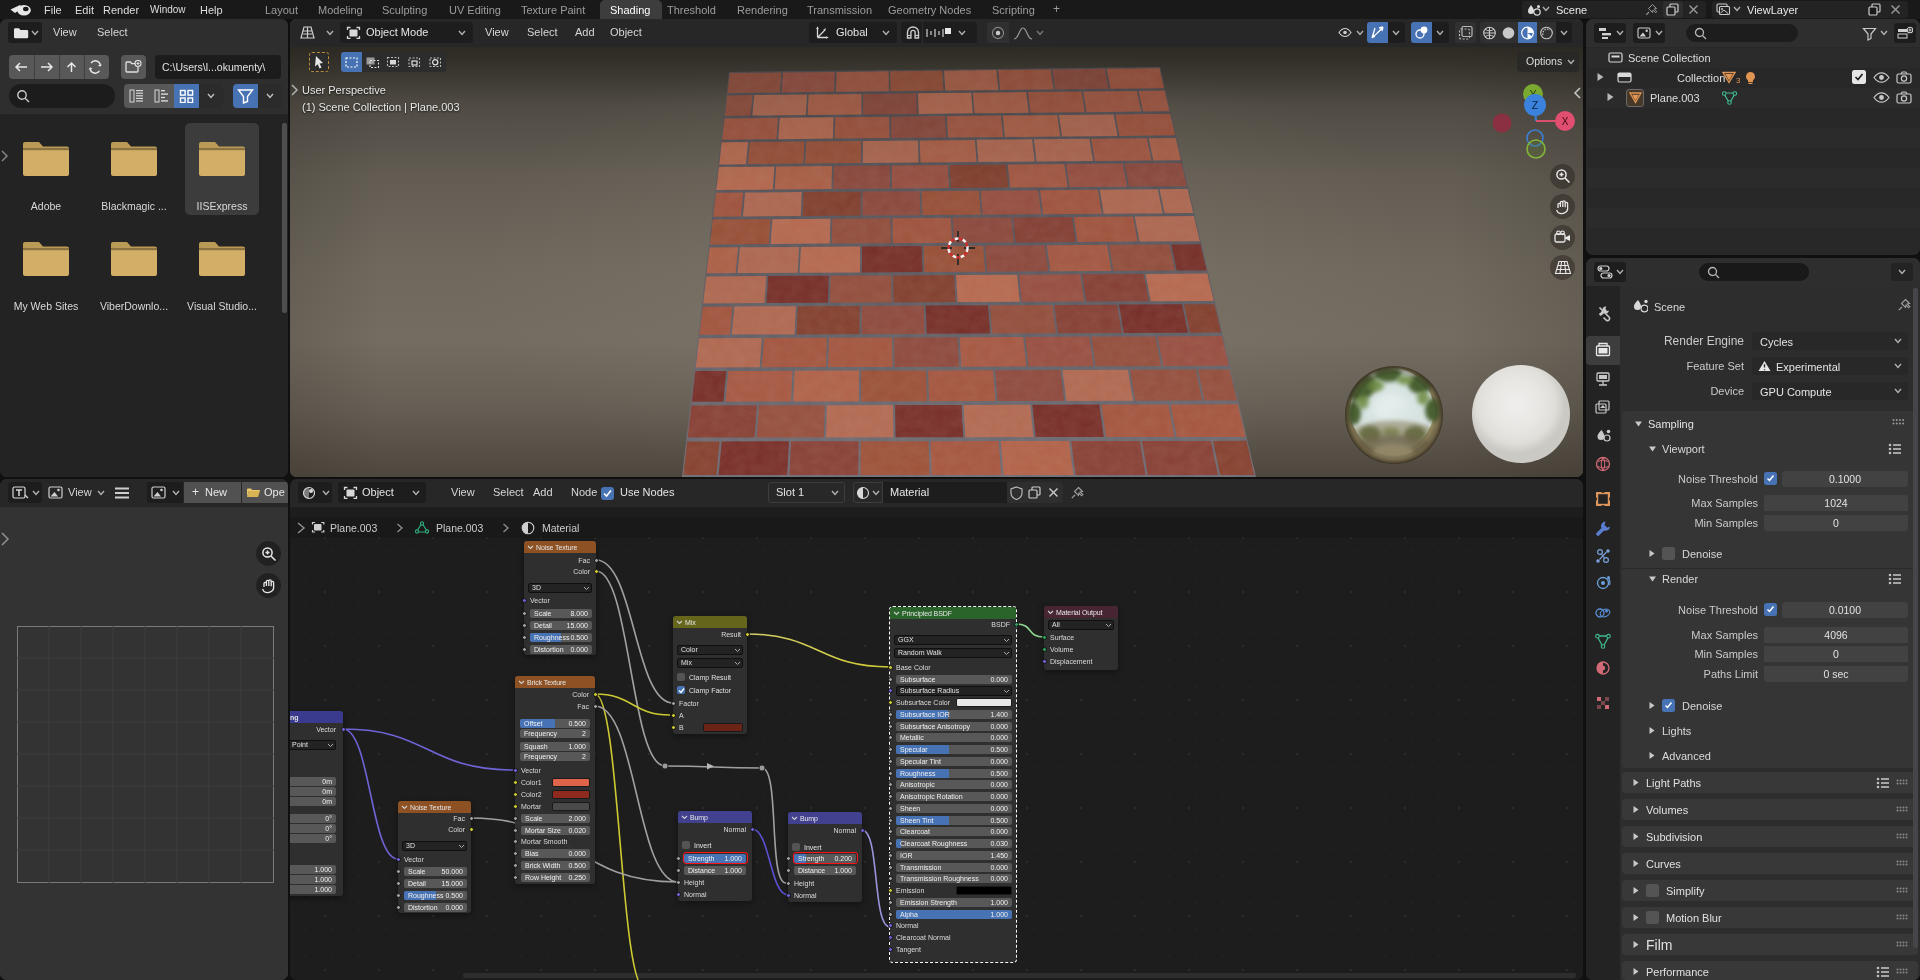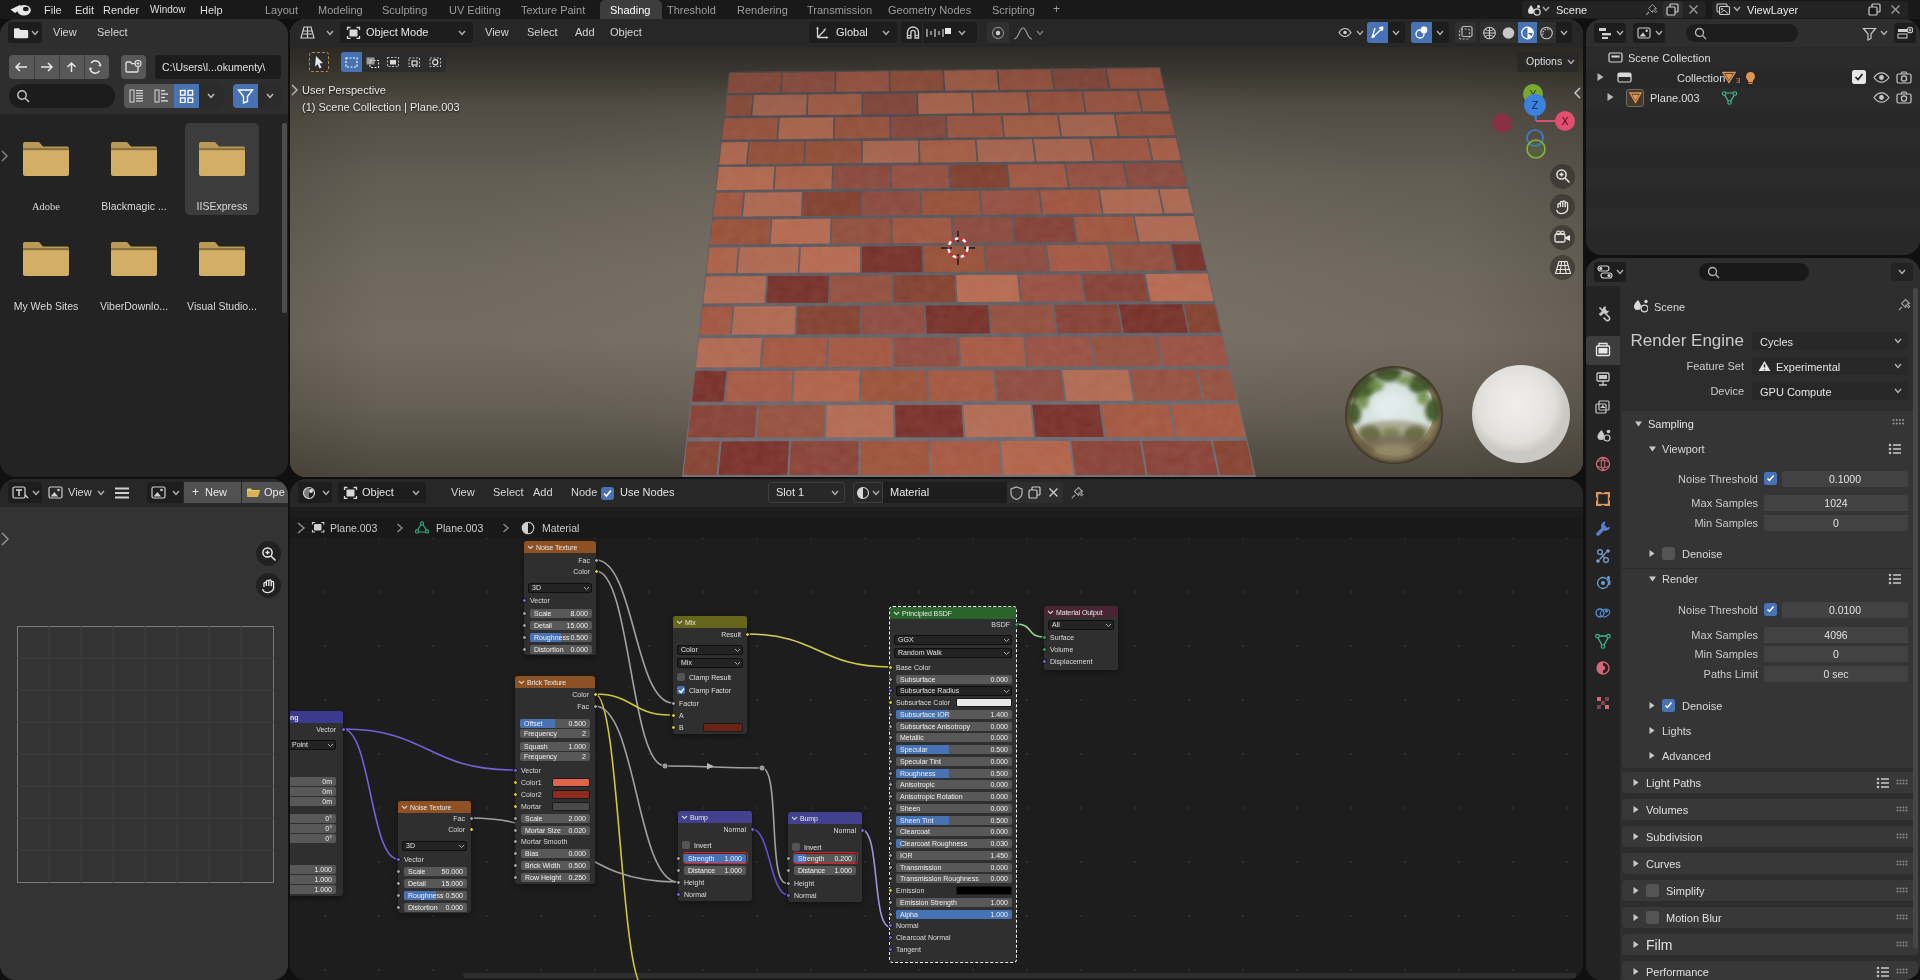--- a/index.html
+++ b/index.html
@@ -1,15 +1,15 @@
 <!DOCTYPE html>
 <html><head><meta charset="utf-8"><style>
 *{margin:0;padding:0;box-sizing:border-box;font-family:"Liberation Sans",sans-serif;-webkit-font-smoothing:antialiased;}
 body{width:1920px;height:980px;position:relative;background:#101010;overflow:hidden;}
-.area{position:absolute;border-radius:16px;overflow:hidden;}
+.area{position:absolute;border-radius:7px;overflow:hidden;}
 </style></head><body>
 <div class="" style="position:absolute;left:0px;top:0px;width:1920px;height:19px;background:#191919;"></div>
 <svg style="position:absolute;left:8px;top:2px;" width="26" height="15" viewBox="0 0 26 15">
     <g fill="#e8e8e8">
       <ellipse cx="16" cy="8.2" rx="6.8" ry="5.2"></ellipse>
       <ellipse cx="17.8" cy="7" rx="2.8" ry="2.2" fill="#191919"></ellipse>
       <path d="M2.5 7.5 L12 3 L14.5 5.8 L7 11 Z"></path>
     </g>
   </svg>
 <div style="position:absolute;left:44px;top:3px;font-size:11px;line-height:14px;color:#dedede;white-space:nowrap;">File</div>
@@ -152,21 +152,21 @@
     <div class="" style="position:absolute;left:0px;top:95px;width:288px;height:363px;background:#232323;"></div>
     <svg style="position:absolute;left:0px;top:130px;" width="9" height="14" viewBox="0 0 9 14">
       <path d="M2 2 L7 7 L2 12" stroke="#8a8a8a" stroke-width="1.4" fill="none"></path>
     </svg>
     <div class="" style="position:absolute;left:185px;top:104px;width:74px;height:92px;background:#3c3c3c;border-radius:5px;"></div>
     <svg style="position:absolute;left:22px;top:121px;" width="48" height="38" viewBox="0 0 48 38">
       <path d="M1 8 V4 a2 2 0 0 1 2 -2 H17 l4 4.5 H45 a2 2 0 0 1 2 2.5" fill="#b99a56"></path>
       <path d="M1 8 h46 v26 a2 2 0 0 1 -2 2 H3 a2 2 0 0 1 -2 -2 Z" fill="#d2ae66"></path>
       <rect x="1" y="8" width="46" height="2.2" fill="#8a7340"></rect>
     </svg>
-    <div style="position:absolute;left:46px;top:181px;font-size:10.5px;line-height:13.5px;color:#d9d9d9;white-space:nowrap;transform:translateX(-50%);text-align:center;font-family:Liberation Serif, serif;">Adobe</div>
+    <div style="position:absolute;left:46px;top:181px;font-size:10.5px;line-height:13.5px;color:#d9d9d9;white-space:nowrap;transform:translateX(-50%);text-align:center;">Adobe</div>
     <svg style="position:absolute;left:110px;top:121px;" width="48" height="38" viewBox="0 0 48 38">
       <path d="M1 8 V4 a2 2 0 0 1 2 -2 H17 l4 4.5 H45 a2 2 0 0 1 2 2.5" fill="#b99a56"></path>
       <path d="M1 8 h46 v26 a2 2 0 0 1 -2 2 H3 a2 2 0 0 1 -2 -2 Z" fill="#d2ae66"></path>
       <rect x="1" y="8" width="46" height="2.2" fill="#8a7340"></rect>
     </svg>
     <div style="position:absolute;left:134px;top:181px;font-size:10.5px;line-height:13.5px;color:#d9d9d9;white-space:nowrap;transform:translateX(-50%);text-align:center;">Blackmagic ...</div>
     <svg style="position:absolute;left:198px;top:121px;" width="48" height="38" viewBox="0 0 48 38">
       <path d="M1 8 V4 a2 2 0 0 1 2 -2 H17 l4 4.5 H45 a2 2 0 0 1 2 2.5" fill="#b99a56"></path>
       <path d="M1 8 h46 v26 a2 2 0 0 1 -2 2 H3 a2 2 0 0 1 -2 -2 Z" fill="#d2ae66"></path>
       <rect x="1" y="8" width="46" height="2.2" fill="#8a7340"></rect>
@@ -1399,21 +1399,21 @@
     <svg style="position:absolute;left:46px;top:40px;" width="16" height="15" viewBox="0 0 16 15">
       <path d="M5 2 C7 5 8 6.5 8 8.5 a3.5 3.5 0 1 1 -7 0 C1 6.5 2 5 5 2 Z" fill="#d8d8d8" transform="translate(1,0)"></path>
       <circle cx="12.5" cy="10.5" r="3.4" fill="none" stroke="#d8d8d8" stroke-width="1.2"></circle>
       <circle cx="14" cy="3.5" r="1.7" fill="#d8d8d8"></circle>
     </svg>
     <div style="position:absolute;left:68px;top:42px;font-size:11px;line-height:14px;color:#dadada;white-space:nowrap;">Scene</div>
     <svg style="position:absolute;left:311px;top:40px;" width="14" height="14" viewBox="0 0 14 14">
       <path d="M8.5 1.5 L12.5 5.5 L10.2 6 L12.8 8.6 L11.6 9.8 L9 7.2 L8.5 9.5 L4.5 5.5 Z" fill="none" stroke="#a0a0a0" stroke-width="1.1"></path>
       <path d="M5 9 L1.8 12.2" stroke="#a0a0a0" stroke-width="1.2"></path>
     </svg>
-    <div style="position:absolute;left:0px;top:76px;font-size:17px;line-height:14px;color:#cacaca;white-space:nowrap;width:158px;text-align:right;">Render Engine</div>
+    <div style="position:absolute;left:0px;top:76px;font-size:12px;line-height:14px;color:#cacaca;white-space:nowrap;width:158px;text-align:right;">Render Engine</div>
     <div class="" style="position:absolute;left:166px;top:74px;width:156px;height:18px;background:#282828;border-radius:3px;"></div>
     <div style="position:absolute;left:174px;top:77px;font-size:11px;line-height:14px;color:#e4e4e4;white-space:nowrap;">Cycles</div>
     <svg style="position:absolute;left:308px;top:80px" width="8" height="6">
       <path d="M1 1 L4 4.5 L7 1" stroke="#b0b0b0" stroke-width="1.4" fill="none"></path>
     </svg>
     <div style="position:absolute;left:0px;top:101px;font-size:11px;line-height:14px;color:#cacaca;white-space:nowrap;width:158px;text-align:right;">Feature Set</div>
     <div class="" style="position:absolute;left:166px;top:99px;width:156px;height:18px;background:#282828;border-radius:3px;"></div>
     <svg style="position:absolute;left:172px;top:102px;" width="13" height="12" viewBox="0 0 13 12">
       <path d="M6.5 1 L12.5 11 H0.5 Z" fill="#e8e8e8"></path>
       <path d="M6.5 4.2 v3.4 M6.5 9.2 v1" stroke="#282828" stroke-width="1.4"></path>

